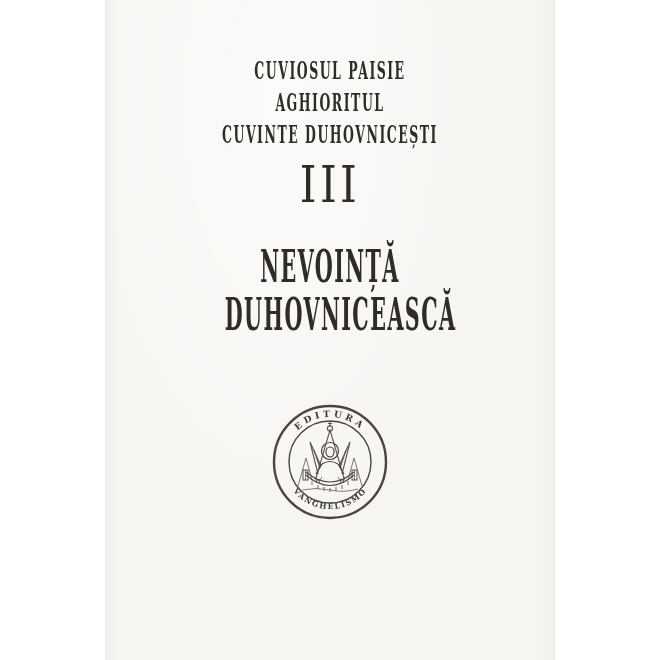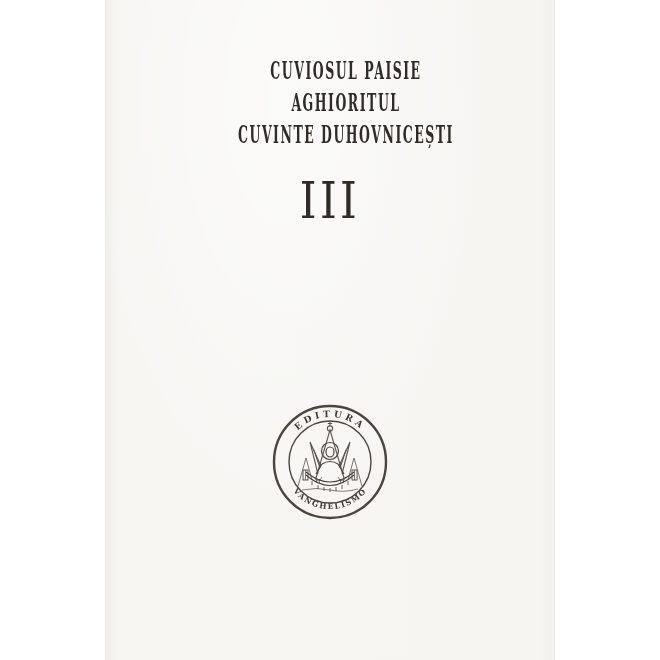--- a/index.html
+++ b/index.html
@@ -16,26 +16,26 @@
       linear-gradient(90deg, #f0efec 0px, #f7f6f3 14px, #f6f5f2 430px, #f1f0ed 450px);
     border-left:1px solid #ebeae7;
     border-right:1px solid #edebe8;
     box-sizing:border-box;
   }
   .block{
     position:absolute;left:0;width:100%;text-align:center;
     color:#2f2b27;
   }
   .line{display:block;transform-origin:50% 50%;}
-  .header-block{top:55px;padding-left:16px;}
+  .header-block{top:55px;}
   .header-line{
     font-size:25px;font-weight:bold;letter-spacing:3px;line-height:32px;
     transform:scaleX(0.50);
   }
-  .volume-block{top:180px;}
+  .volume-block{top:164px;}
   .volume-line{
     font-size:50px;font-weight:normal;letter-spacing:4px;line-height:42px;
     transform:scaleX(0.85);
   }
   .title-block{top:243px;}
   .title-line{
     font-size:44px;font-weight:bold;letter-spacing:3px;line-height:48px;
     transform:scaleX(0.47);
   }
   .imprint-block{top:552px;}
@@ -56,20 +56,24 @@
 
   <div class="block header-block">
     <span class="line header-line">CUVIOSUL PAISIE AGHIORITUL</span>
     <span class="line header-line">CUVINTE DUHOVNICEȘTI</span>
   </div>
 
   <div class="block volume-block">
     <span class="line volume-line">III</span>
   </div>
 
+  <div class="block title-block">
+    <span class="line title-line">NEVOINȚĂ</span>
+    <span class="line title-line">DUHOVNICEASCĂ</span>
+  </div>
 
   <div class="emblem-wrap">
     <svg viewBox="0 0 120 120">
       <defs>
         <path id="arcTop" d="M 23.1 34.2 A 45 45 0 0 1 96.9 34.2" fill="none"></path>
         <path id="arcBottom" d="M 21.5 87 A 47 47 0 0 0 98.5 87" fill="none"></path>
       </defs>
       <g stroke="#4b453e" fill="none">
 
         <circle cx="60" cy="60" r="56" stroke-width="2.4"></circle>

